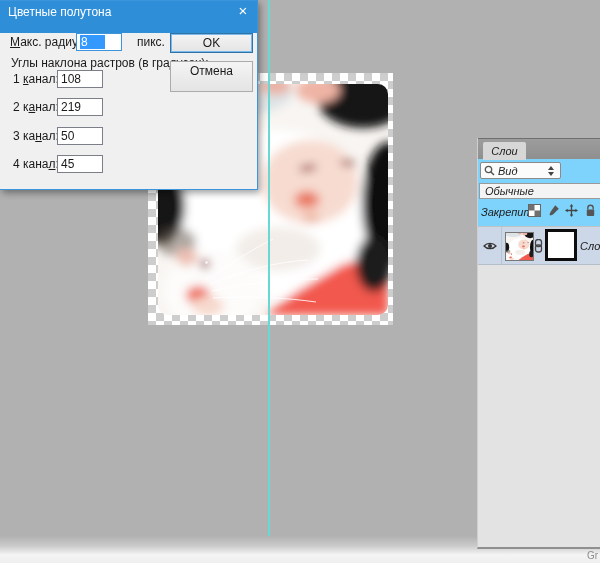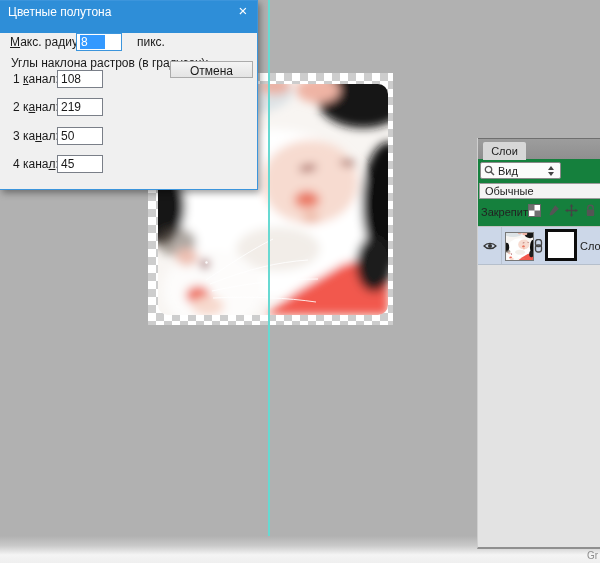--- a/index.html
+++ b/index.html
@@ -34,22 +34,22 @@
     border:1px solid #7a7f88;box-sizing:border-box;font-size:12px;line-height:16px;padding-left:3px;}
   .txtbox.focused{border-color:#3c95dc;}
   .sel{display:inline-block;background:var(--selection-blue,#3399ff);color:#fff;
     min-width:24px;height:14px;line-height:14px;margin-top:1px;padding-left:1px;}
   .btn{position:absolute;width:83px;height:20px;box-sizing:border-box;text-align:center;
     font-size:12px;line-height:18px;background:linear-gradient(#f4f4f4,#e4e4e4);
     border:1px solid #ababab;}
   .btn.default{border:1px solid #2d74a9;box-shadow:inset 0 0 0 1px #7db9e8;}
   
   .panel{position:absolute;left:477px;top:138px;width:123px;height:411px;z-index:8;
-    background:#15803d;border-left:1px solid #cfcfcf;border-bottom:2px solid #8f8f8f;
-    box-sizing:border-box;font-size:11px;color:#222;overflow:hidden;}
+    background:#7dd3fc;border-left:1px solid #cfcfcf;border-bottom:2px solid #8f8f8f;
+    box-sizing:border-box;font-size:11px;color:#222;overflow:hidden;font-style:italic;}
   .tabstrip{position:absolute;left:0;top:0;right:0;height:21px;
     background:linear-gradient(#9d9d9d,#8f8f8f);border-top:1px solid #6f6f6f;box-sizing:border-box;}
   .tab{position:absolute;left:5px;top:3px;width:43px;height:18px;background:#d7d7d7;
     border-radius:2px 2px 0 0;text-align:center;line-height:18px;}
   .filter-dd{position:absolute;left:2px;top:24px;width:81px;height:17px;background:#fbfbfb;
     border:1px solid #8a8a8a;border-radius:2px;box-sizing:border-box;}
   .filter-dd .lbl{position:absolute;left:17px;top:1px;line-height:14px;}
   .mag{position:absolute;left:3px;top:2px;}
   .stepper{position:absolute;right:5px;top:3px;width:7px;height:10px;}
   .stepper .up{width:0;height:0;border-left:3.5px solid transparent;border-right:3.5px solid transparent;
@@ -133,23 +133,24 @@
 
   <div class="dialog">
     <div class="titlebar">
       <span class="t">Цветные полутона</span>
       <span class="close-btn">×</span>
     </div>
 
     <span class="dlg-label" style="left:10px;top:32px;"><span class="mn">М</span><span>акс. радиус:</span></span>
     <div class="txtbox focused" style="left:76px;top:32px;"><span class="sel">8</span></div>
     <span class="dlg-label" style="left:137px;top:32px;">пикс.</span>
+    <div class="btn default" style="left:170px;top:32px;">OK</div>
 
     <span class="dlg-label" style="left:11px;top:53px;">Углы наклона растров (в градусах):</span>
-    <div class="btn" style="left:170px;top:60px;height:17px;">Отмена</div>
+    <div class="btn" style="left:170px;top:60px;height:31px;">Отмена</div>
 
     <span class="dlg-label" style="left:13px;top:69px;"><span>1 </span><span class="mn">к</span><span>анал:</span></span>
     <div class="txtbox" style="left:57px;top:69px;">108</div>
 
     <span class="dlg-label" style="left:13px;top:97px;"><span>2 к</span><span class="mn">а</span><span>нал:</span></span>
     <div class="txtbox" style="left:57px;top:97px;">219</div>
 
     <span class="dlg-label" style="left:13px;top:126px;"><span>3 ка</span><span class="mn">н</span><span>ал:</span></span>
     <div class="txtbox" style="left:57px;top:126px;">50</div>
 

